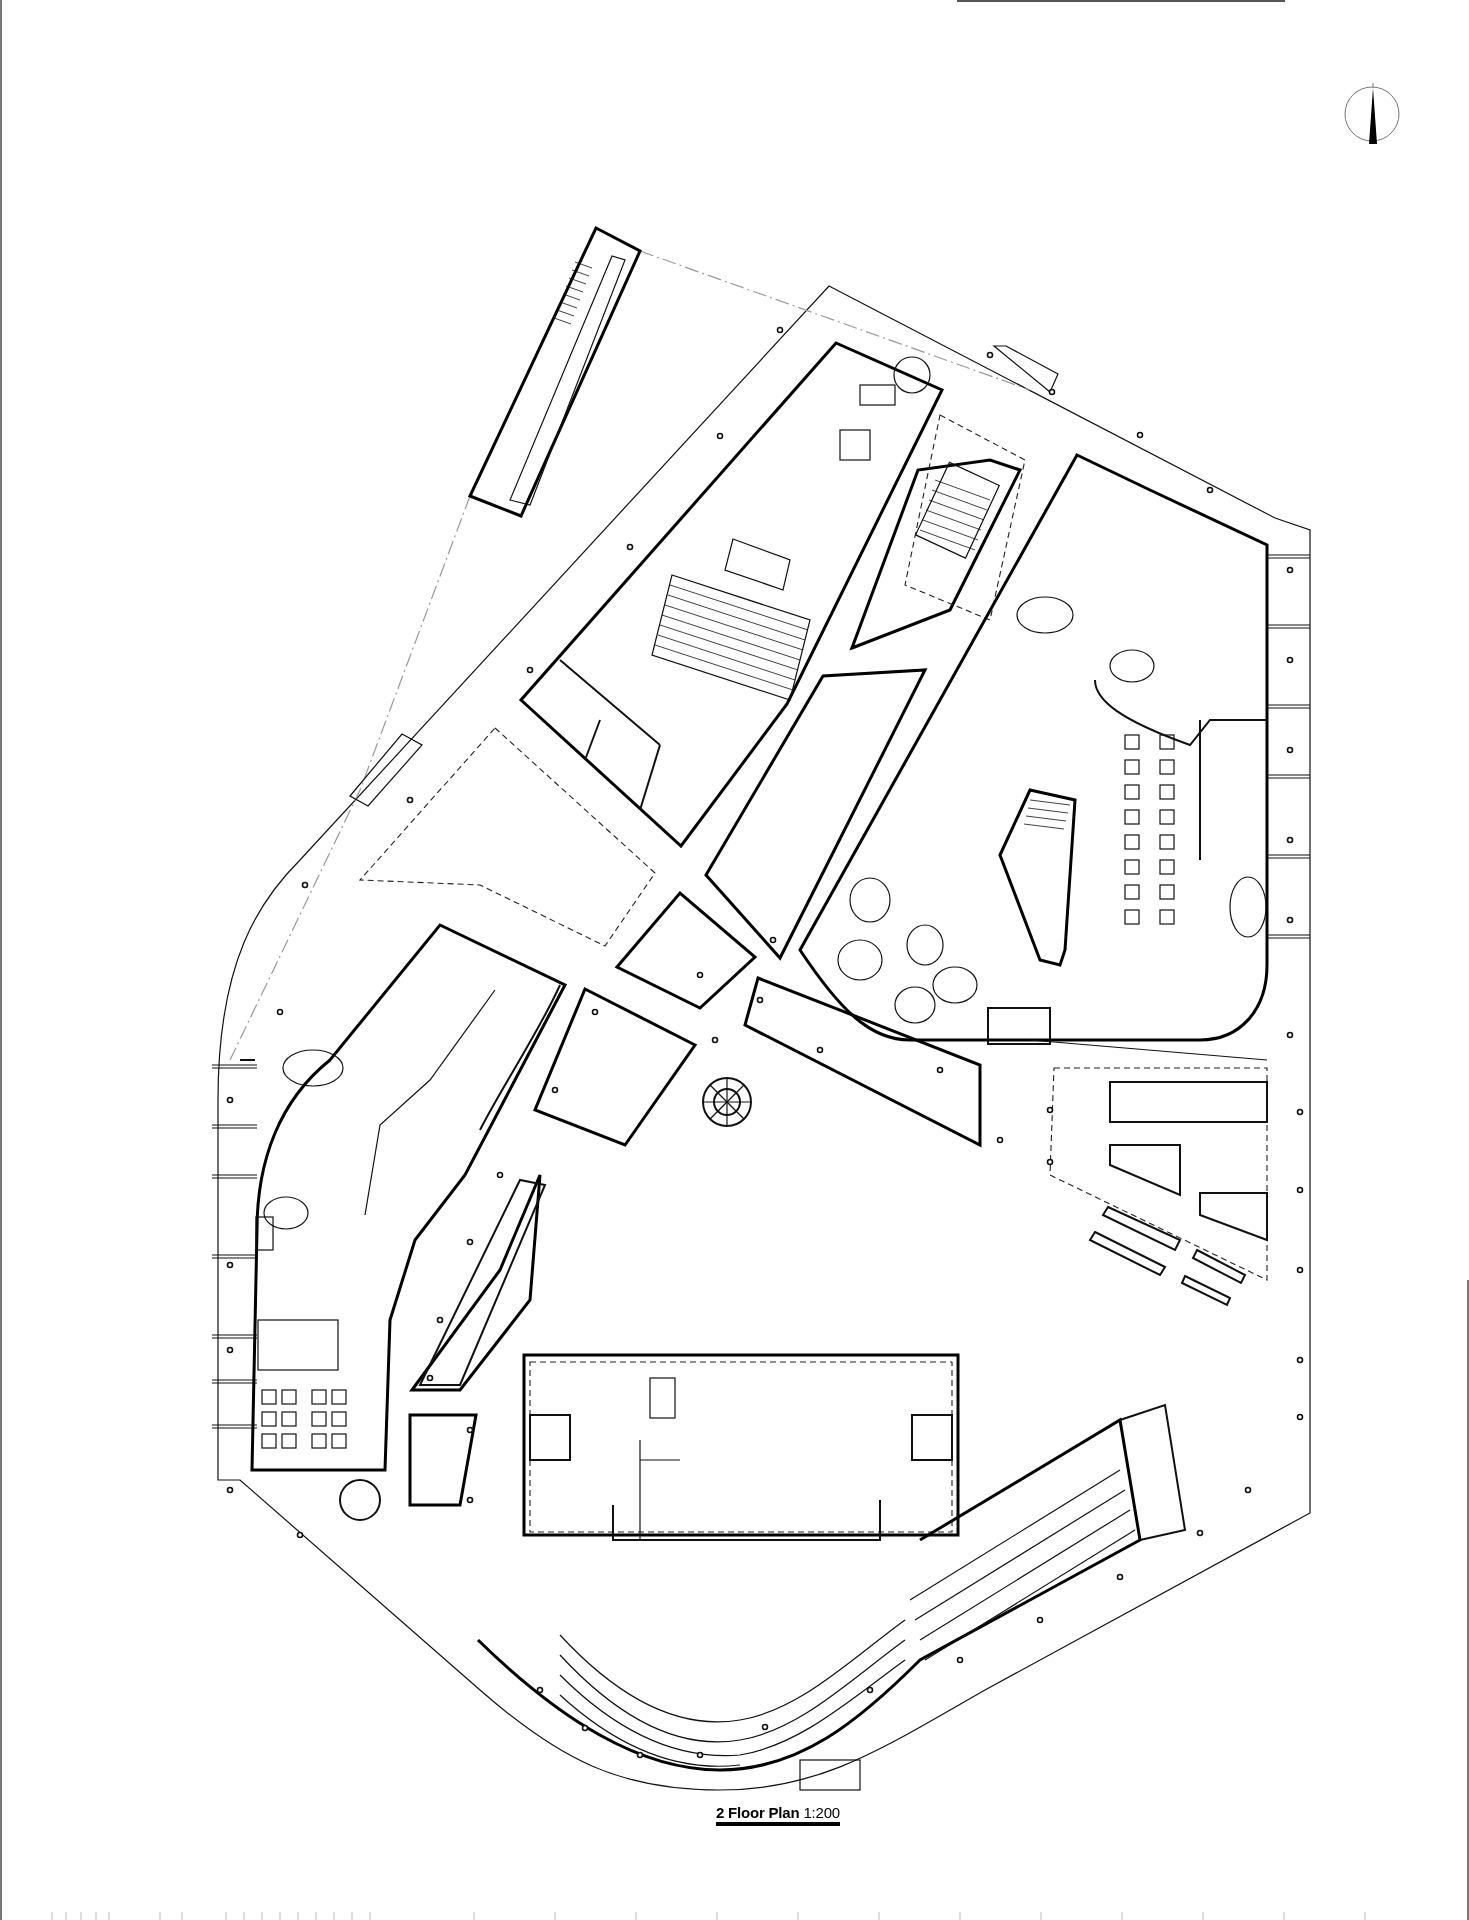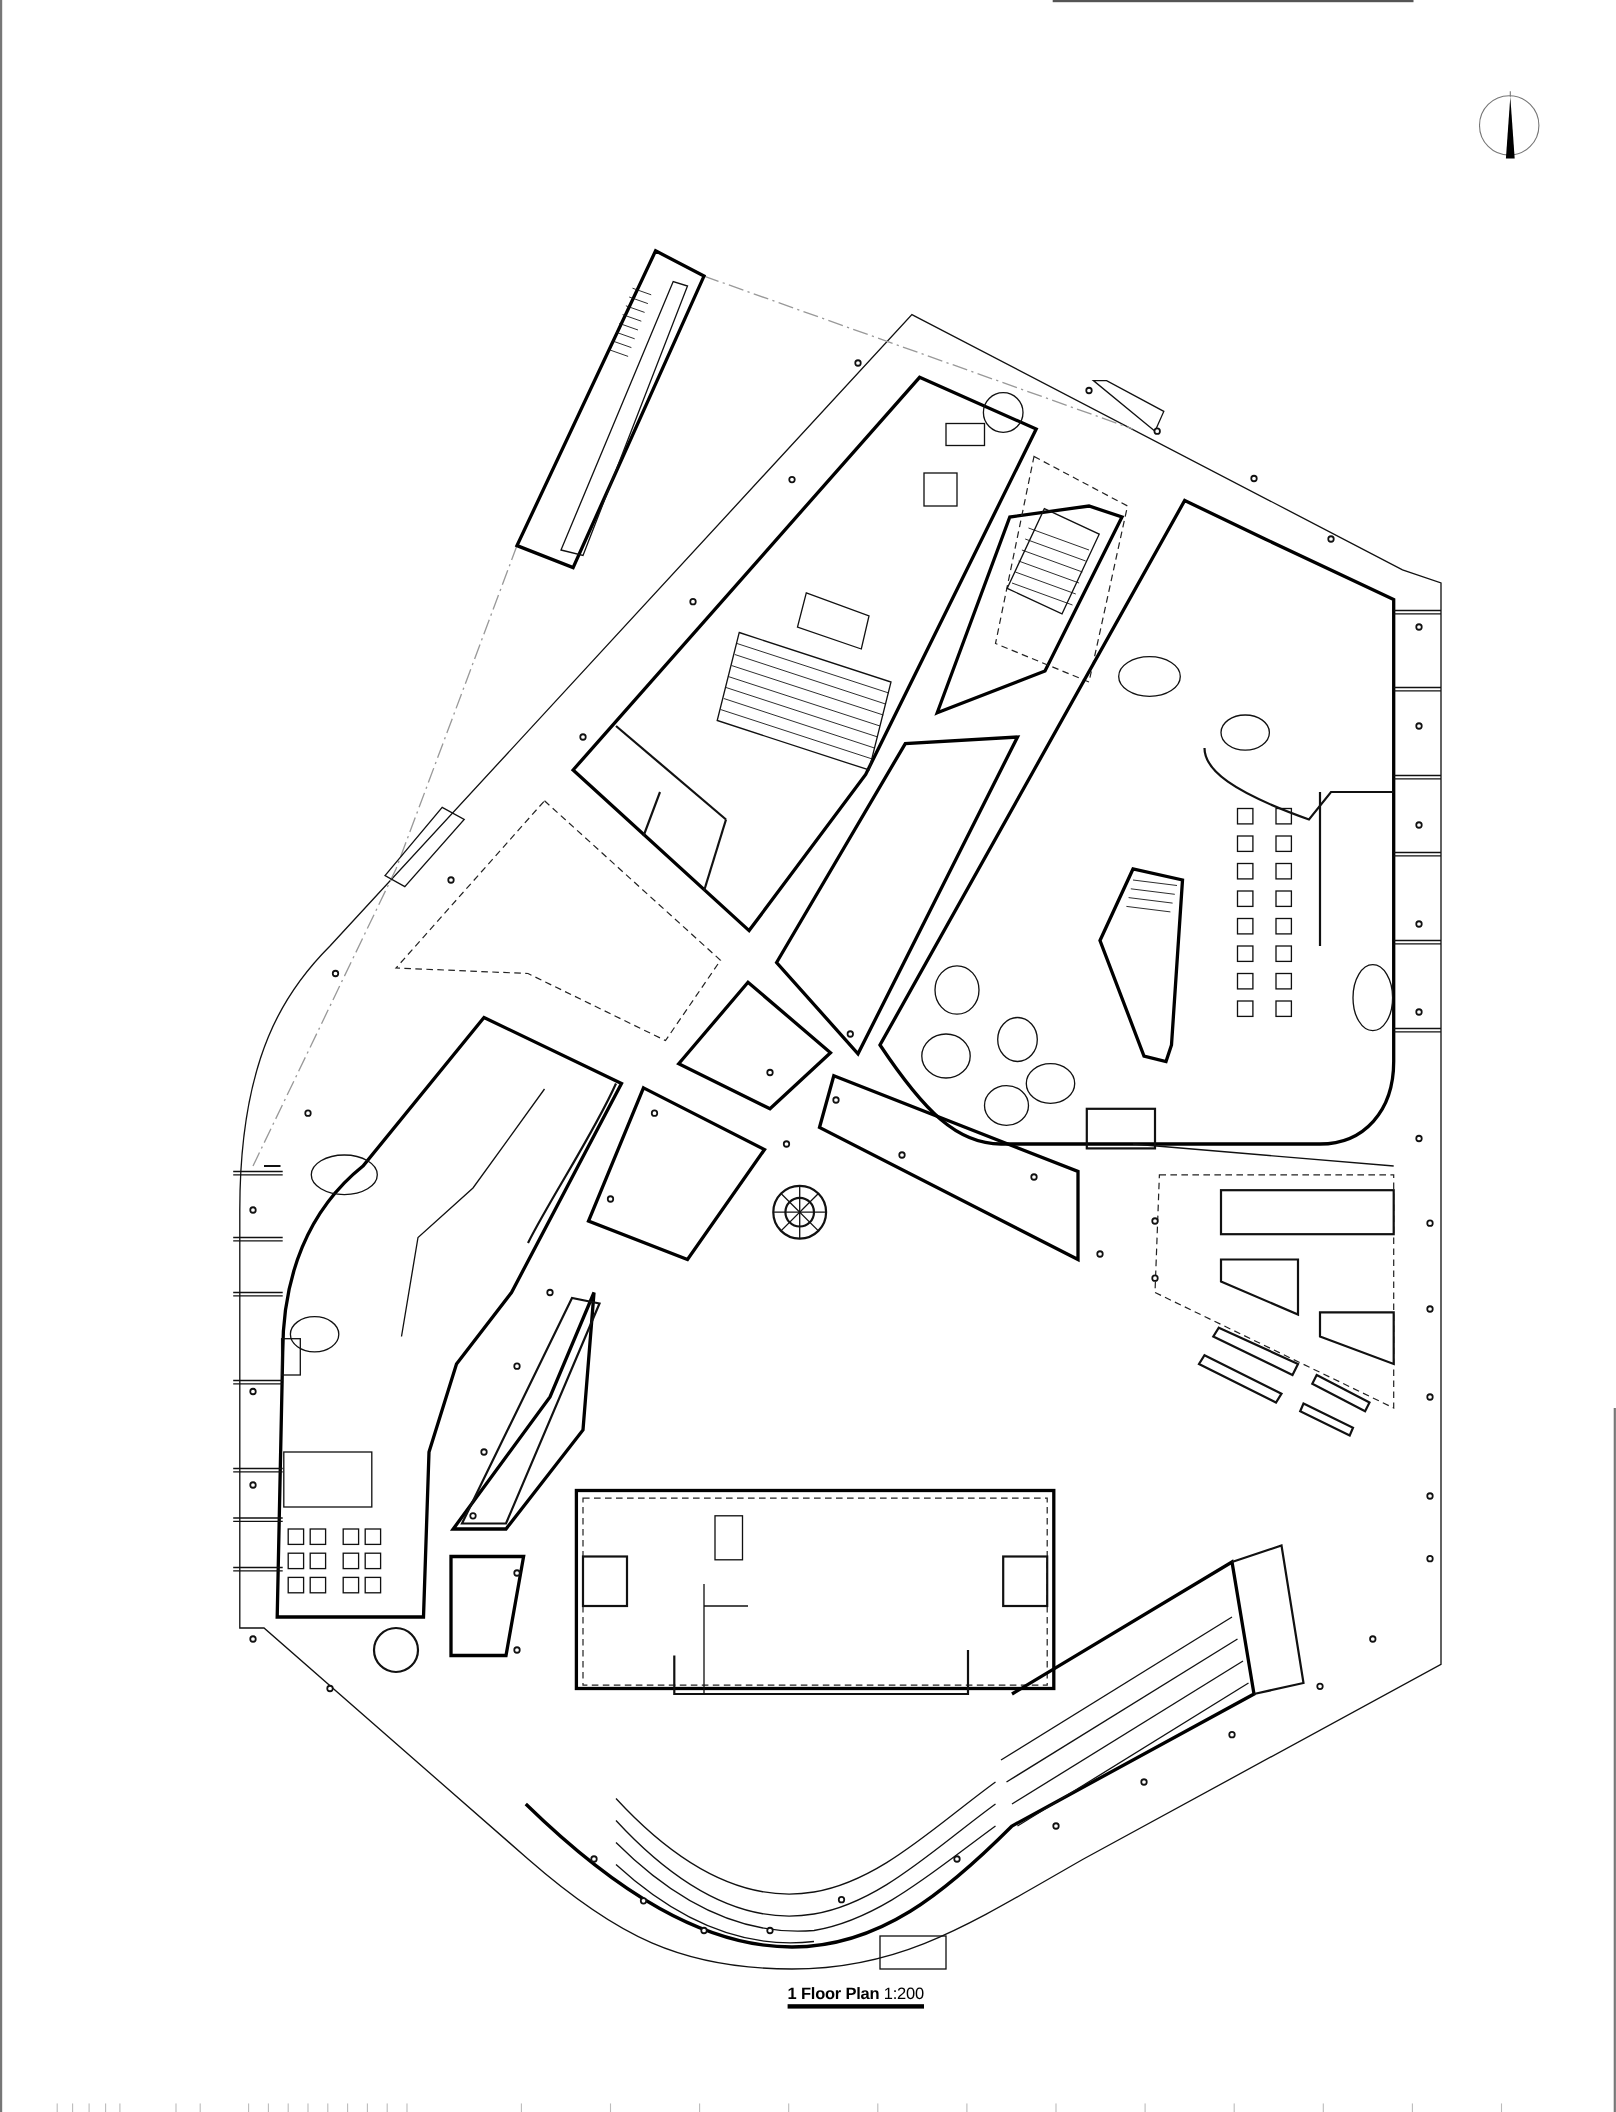--- a/index.html
+++ b/index.html
@@ -315,21 +315,21 @@
   </g>
 </svg>
 
 <svg class="north-arrow" viewBox="0 0 58 64">
   <circle cx="28" cy="32" r="27" fill="none" stroke="#777" stroke-width="1"></circle>
   <polygon points="29,6 25,62 33,62" fill="#000"></polygon>
   <line x1="29" y1="1" x2="29" y2="6" stroke="#777" stroke-width="1"></line>
 </svg>
 
 <div class="title">
-  <span>1 Floor Plan</span>
+  <span>2 Floor Plan</span>
   <span class="scale">1:200</span>
 </div>
 
 <svg class="bottom-ticks" viewBox="0 0 1469 8">
   <g stroke="#bbb" stroke-width="1">
     <line x1="52" y1="0" x2="52" y2="8"></line>
       <line x1="66" y1="0" x2="66" y2="8"></line>
     <line x1="81" y1="0" x2="81" y2="8"></line>
       <line x1="96" y1="0" x2="96" y2="8"></line>
     <line x1="109" y1="0" x2="109" y2="8"></line>

